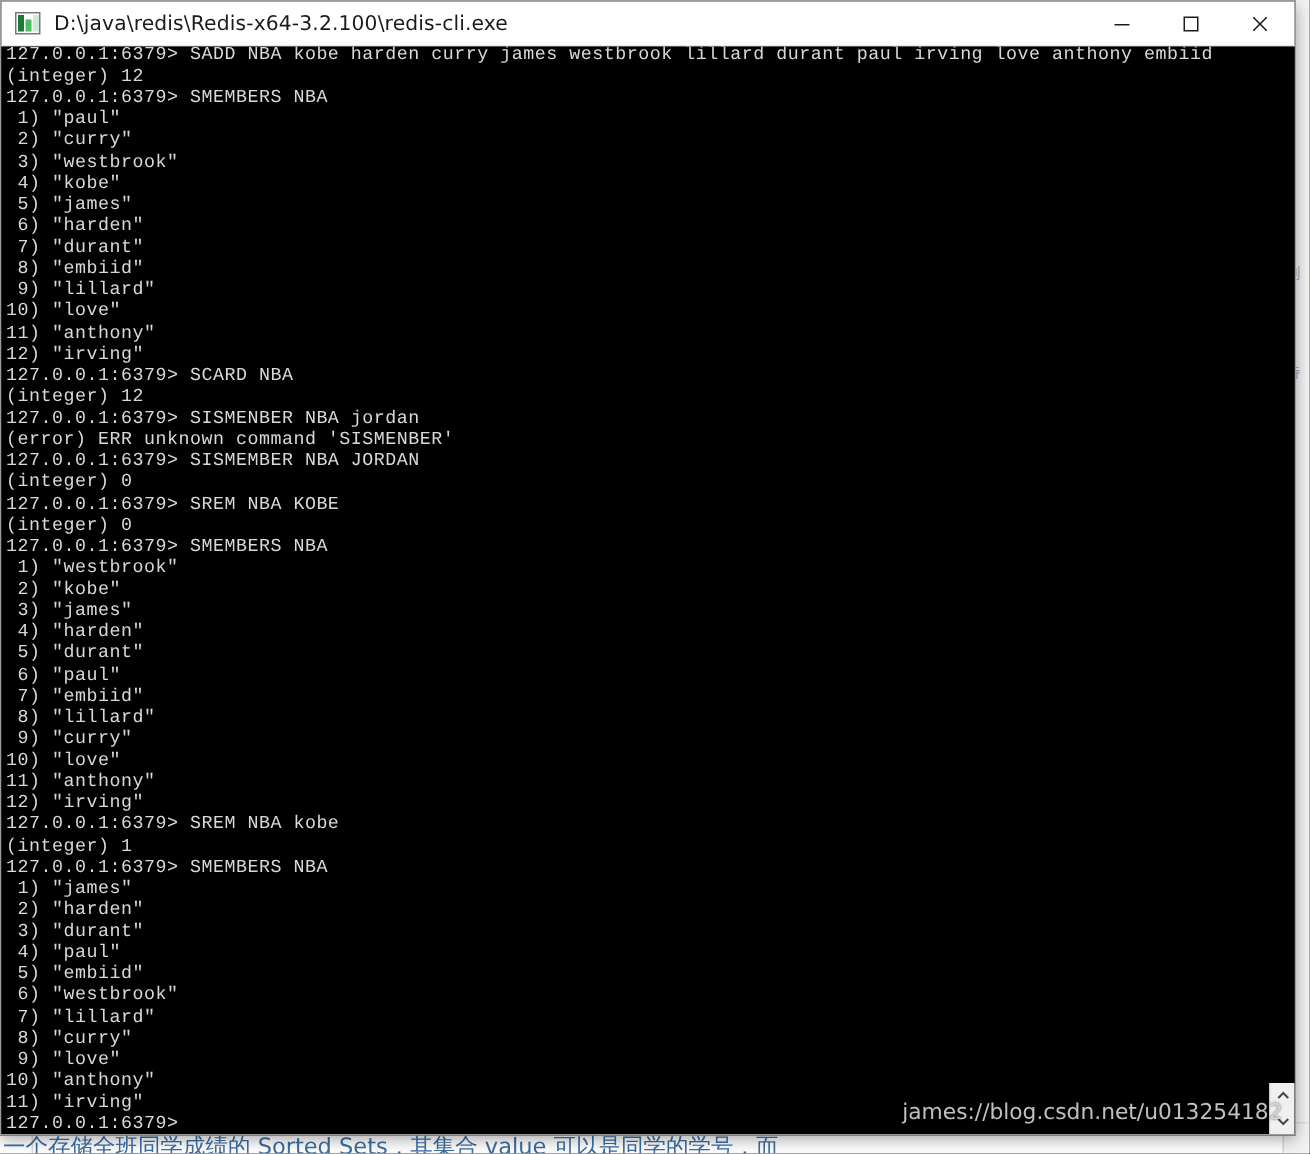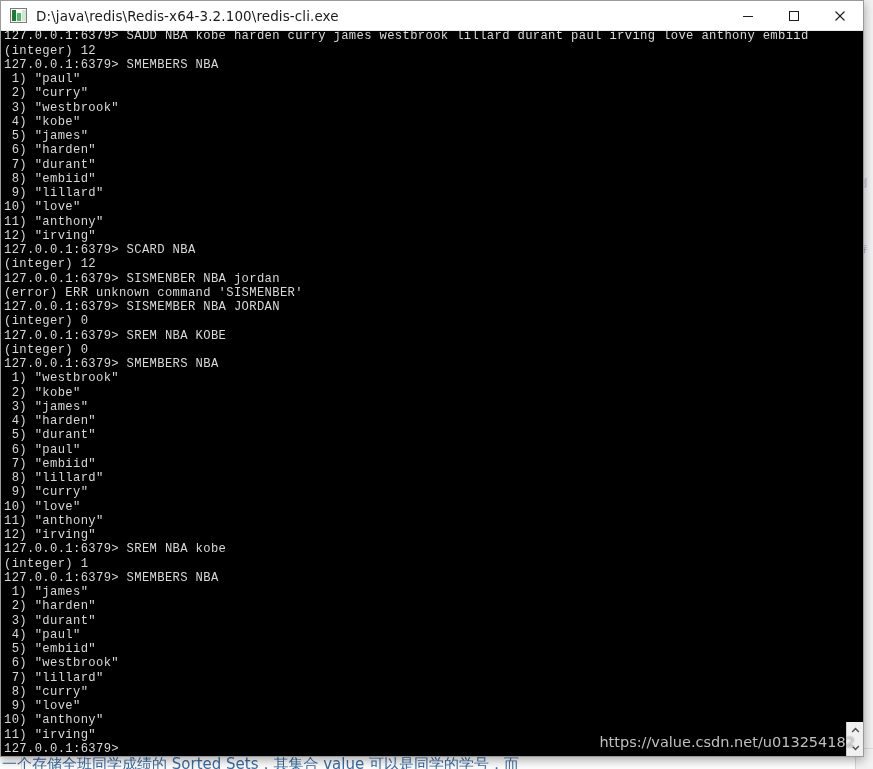--- a/index.html
+++ b/index.html
@@ -230,16 +230,16 @@
       <div class="sb-track">
         <div class="sb-thumb"></div>
       </div>
       <div class="sb-arrow">
         <svg width="9" height="9" viewBox="0 0 9 9">
           <path d="M1.2 3 L4.5 6.4 L7.8 3" fill="none" stroke="#4a4a4a" stroke-width="1.4"></path>
         </svg>
       </div>
     </div>
 
-    <div id="watermark">https://value.csdn.net/u013254182</div>
+    <div id="watermark">james://blog.csdn.net/u013254182</div>
   </div>
 
 </div>
 
 </body></html>

